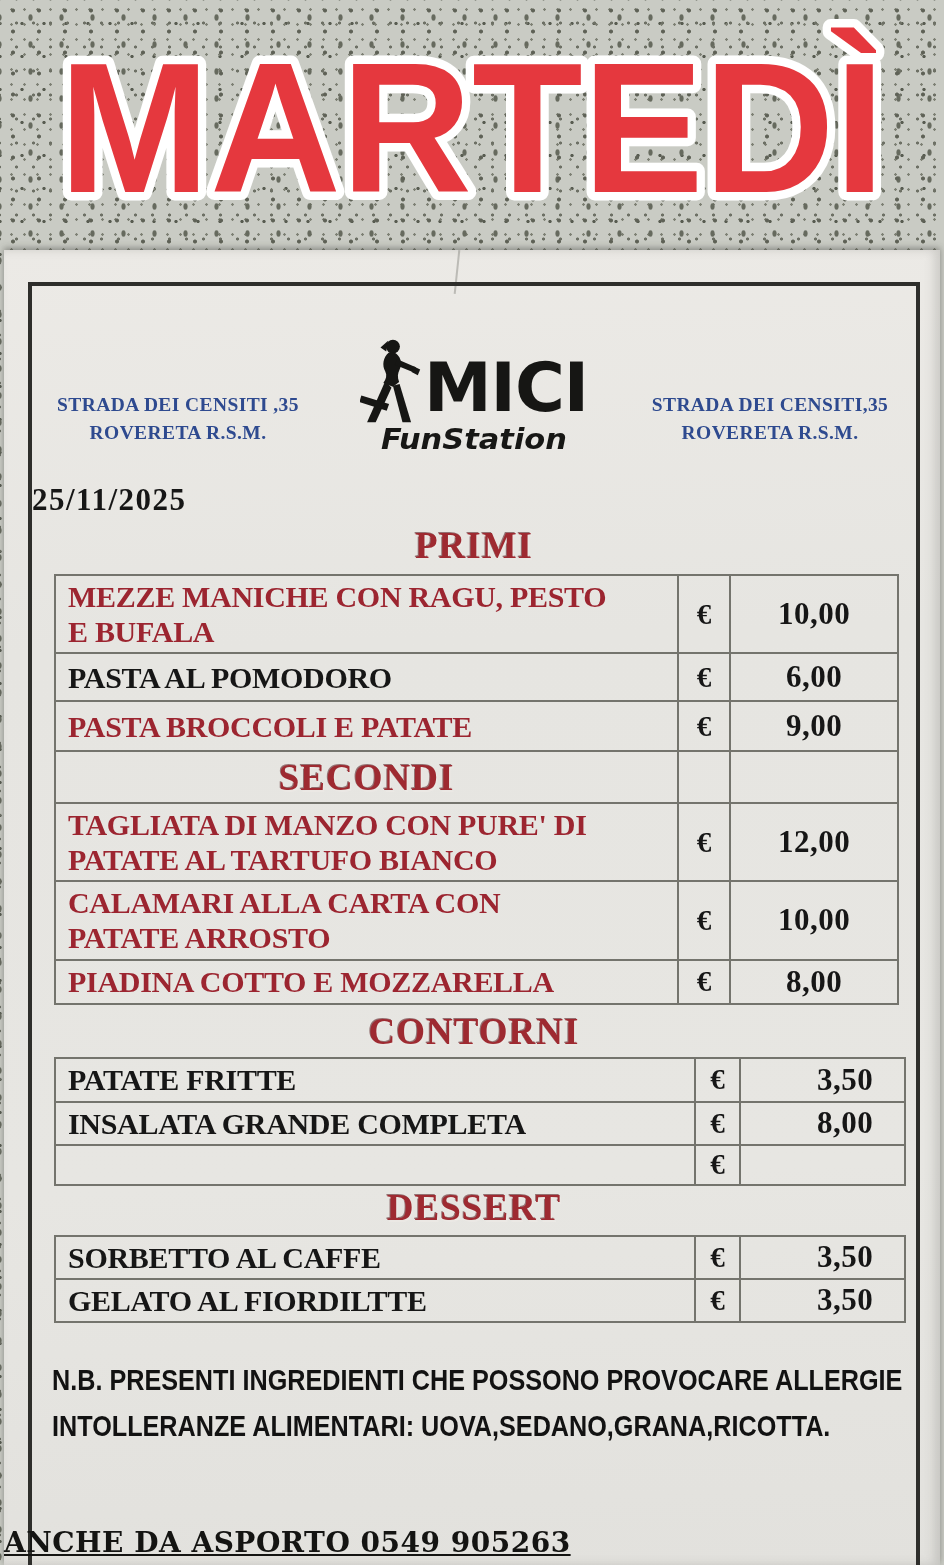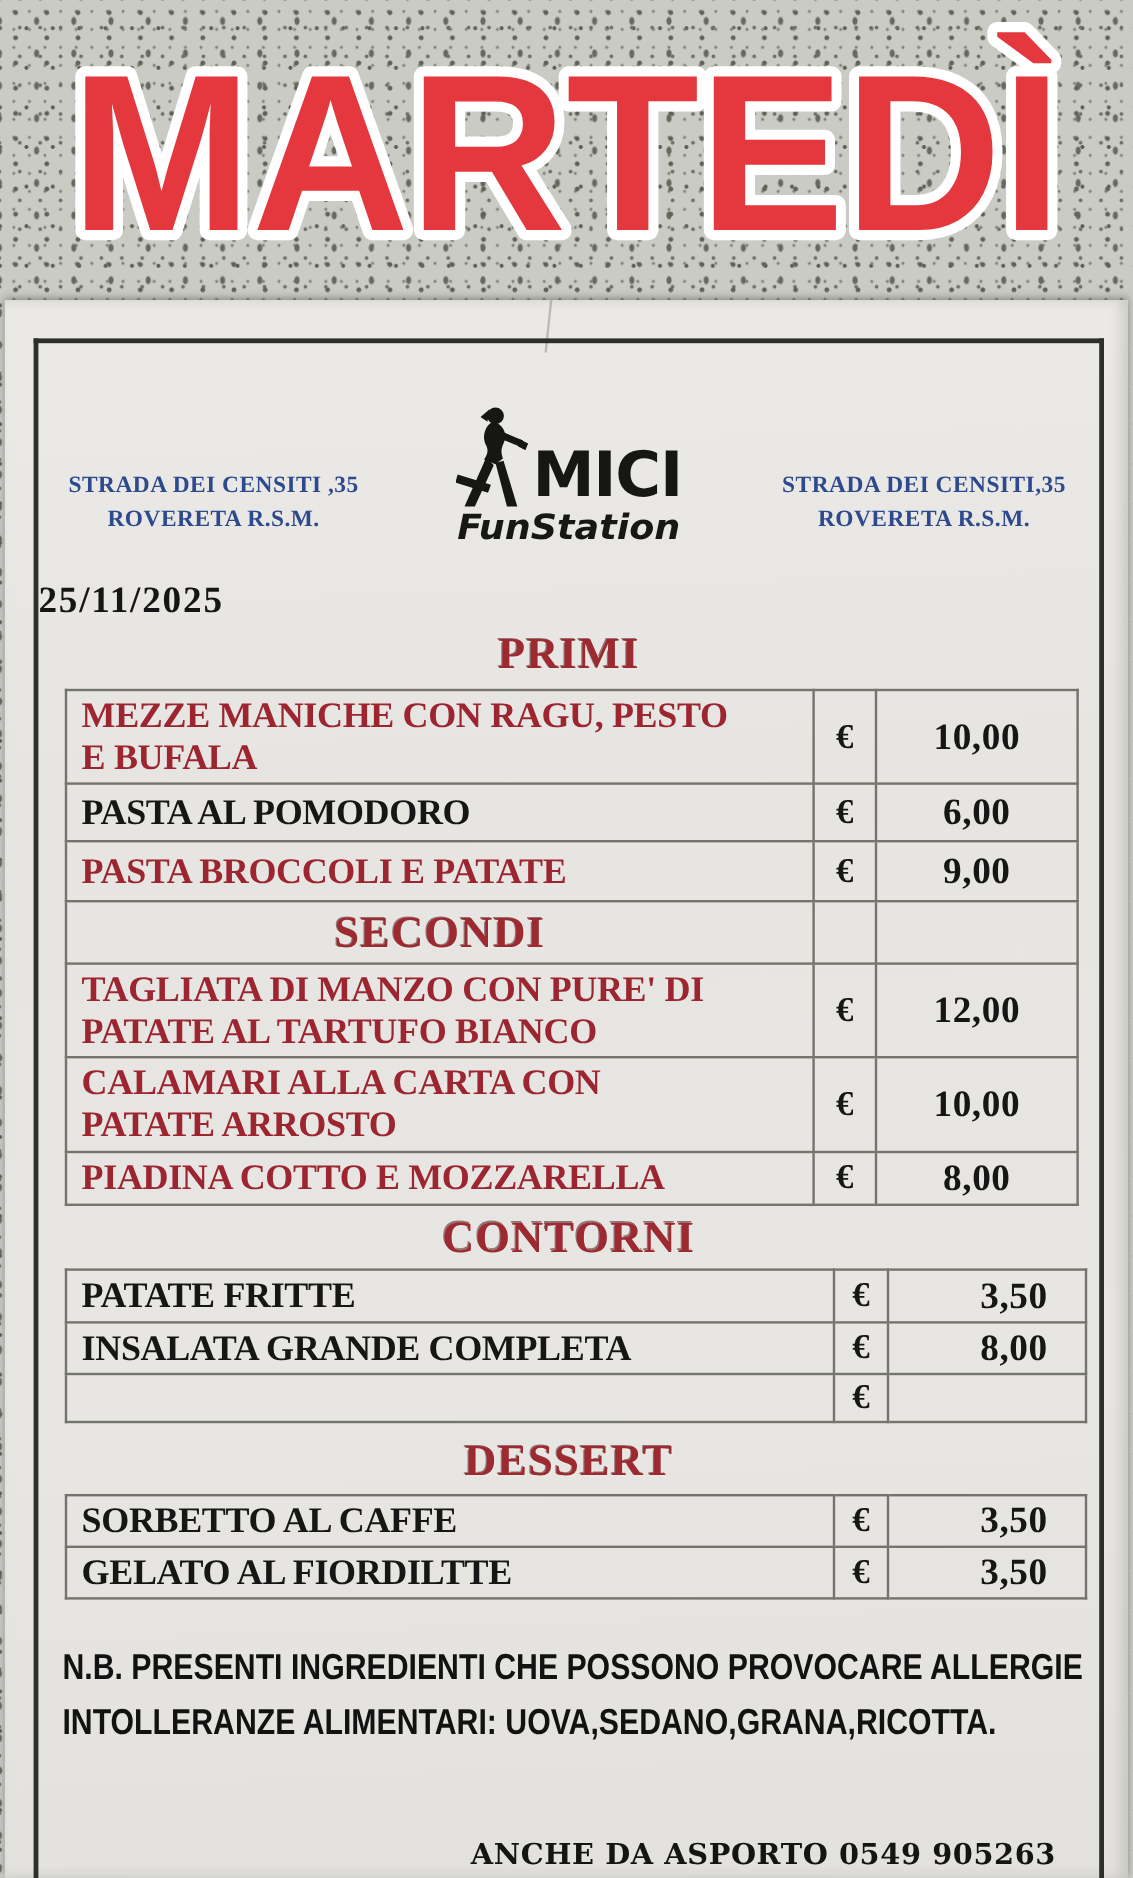--- a/index.html
+++ b/index.html
@@ -46,39 +46,39 @@
   .header-row { display:flex; justify-content:space-between; align-items:center; margin:52px 10px 0 10px; }
   .address {
     width:272px; margin-top:44px; text-align:center;
     color:#2e4a8f; font-size:19.5px; line-height:1.45; letter-spacing:.4px; font-weight:600;
   }
   .logo { text-align:center; flex:1; }
   .logo-main { display:flex; align-items:flex-end; justify-content:center; gap:2px; }
   .logo-figure svg { display:block; }
   .brand {
     font-family:"DejaVu Sans", sans-serif; font-weight:bold;
-    font-size:52px; letter-spacing:-1px; color:#161614; line-height:1;
+    font-size:68px; letter-spacing:-1px; color:#161614; line-height:1;
     padding-bottom:4px;
   }
   .brand-sub {
     font-family:"DejaVu Sans", sans-serif; font-weight:bold; font-style:italic;
     font-size:29px; letter-spacing:0px; color:#171715; margin-top:-4px;
     transform:scaleX(1.05); transform-origin:center;
   }
 
   
   .date-line { margin-top:26px; font-size:31px; font-weight:bold; color:#161616; letter-spacing:1.5px; }
   .section-header {
     text-align:center; font-size:37px; font-weight:bold; color:#9e2a31;
     letter-spacing:1px;
     text-shadow:1.5px 1.5px 0 rgba(235,232,228,.9), -1px -1px 0 rgba(80,18,24,.55);
   }
   .sh-primi   { margin-top:6px; }
   .sh-contorni{ margin-top:5px; }
-  .sh-dessert { margin-top:10px; }
+  .sh-dessert { }
 
   
   table.menu { border-collapse:collapse; margin-left:22px; }
   table.menu td { border:2px solid #74746d; }
   table.t1 { width:845px; margin-top:7px; }
   table.t2 { width:852px; margin-top:4px; }
   table.t3 { width:852px; margin-top:6px; }
   td.item {
     padding:3px 2px 3px 12px; font-size:30px; font-weight:bold;
     white-space:pre-line; line-height:1.17; letter-spacing:-.3px;
@@ -96,23 +96,23 @@
   .h40{height:40px} .h39{height:39px}
 
   
   .allergen {
     margin:34px 0 0 20px;
     font-family:"Liberation Sans", sans-serif; font-weight:bold;
     font-size:30px; color:#121212; line-height:1.55; white-space:nowrap;
     transform:scaleX(.84); transform-origin:left center; letter-spacing:0;
   }
   .footer-line {
-    position:absolute; left:0; right:60px; bottom:6px; text-align:right;
+    position:absolute; left:0; right:60px; bottom:6px; text-align:left;
     font-family:"DejaVu Serif", serif; font-weight:bold;
-    font-size:24px; color:#141412; letter-spacing:.5px;
+    font-size:28px; color:#141412; letter-spacing:.5px;text-decoration:underline;
   }
 </style>
 </head>
 <body>
 
 <div class="title-wrap">
   <svg width="910" height="242" viewBox="0 0 910 242">
     <text class="title-text" x="455" y="186" text-anchor="middle" font-size="186" textLength="826" lengthAdjust="spacingAndGlyphs" fill="#e5383e" stroke="#ffffff" stroke-width="17" stroke-linejoin="round" paint-order="stroke">MARTEDÌ</text>
   </svg>
 </div>

